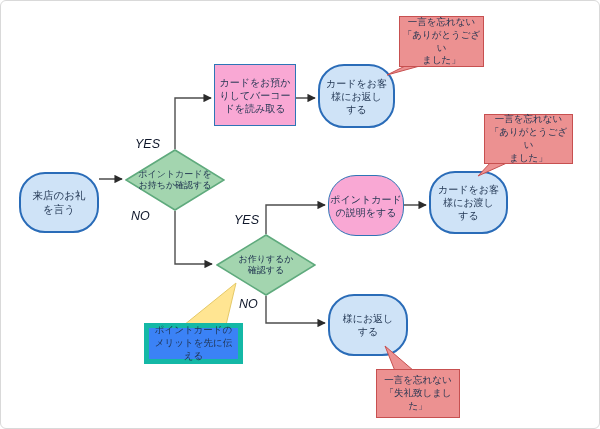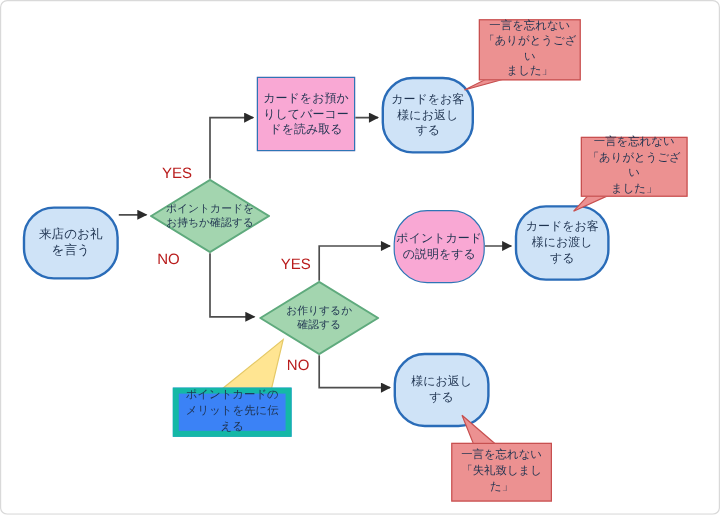--- a/index.html
+++ b/index.html
@@ -50,21 +50,21 @@
   .callout.warn { background:#ec9191; border:1.5px solid #c75050;justify-content:center; }
   .callout.tip  { background:#3b82f6; border:5px solid #14b8a6; }
 
   #c1 { left:398px; top:15px;  width:85px; height:51px; }
   #c2 { left:483px; top:113px; width:89px; height:50px; }
   #c3 { left:375px; top:368px; width:84px; height:49px; }
   #c4 { left:143px; top:322px; width:99px; height:41px; }
 
   .edge-label {
     position:absolute; z-index:2;
-    color:#b91c1c; font-size:12.5px;
+    color:#0f172a; font-size:12.5px;font-style:italic;
   }
   #lbl-yes1 { left:134px; top:136px; }
   #lbl-no1  { left:130px; top:208px; }
   #lbl-yes2 { left:233px; top:212px; }
   #lbl-no2  { left:238px; top:296px; }
 </style>
 </head>
 <body>
 
 <div class="canvas">

